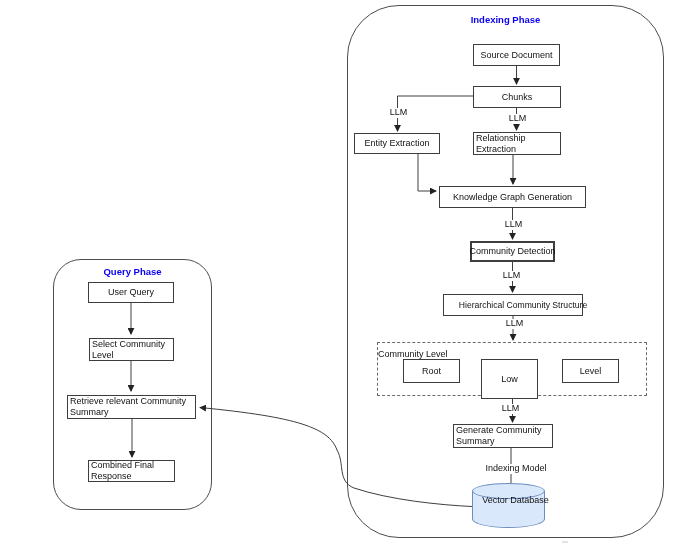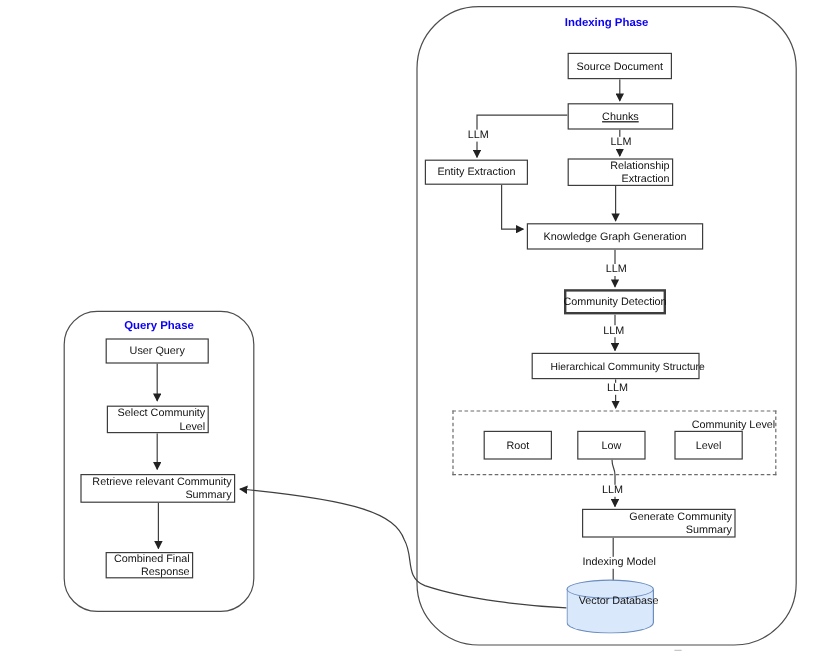--- a/index.html
+++ b/index.html
@@ -8,29 +8,29 @@
     font-family:"Liberation Sans", sans-serif;color:#1a1a1a;
   }
   .container{
     position:absolute;border:1px solid #4d4d4d;background:transparent;box-sizing:border-box;
   }
   .phase-title{
     position:absolute;text-align:center;font-weight:bold;font-size:9.5px;color:#0b00f5;
   }
   .box{
     position:absolute;background:#ffffff;border:1px solid #3d3d3d;box-sizing:border-box;
-    display:flex;align-items:center;justify-content:center;text-align:right;
+    display:flex;align-items:center;justify-content:center;text-align:left;
     font-size:9px;line-height:1.2;color:#111;padding:1px 2px;
   }
   .box.nowrap{white-space:nowrap;padding:1px 0;}
   .dashed-group{
     position:absolute;border:1px dashed #6b6b6b;background:transparent;box-sizing:border-box;
   }
   .group-label{
-    position:absolute;width:100%;top:6px;text-align:right;font-size:9px;color:#111;
+    position:absolute;width:100%;top:6px;text-align:left;font-size:9px;color:#111;
   }
   .edge-label{
     position:absolute;background:#ffffff;font-size:9px;color:#111;text-align:center;
     padding:0 1px;line-height:1.1;
   }
   .cylinder{position:absolute;}
   .cyl-body{
     position:absolute;left:0;top:8px;width:73px;height:37px;background:#dae8fc;
     border:1px solid #6c8ebf;border-top:none;box-sizing:border-box;
     border-radius:0 0 36px 36px / 0 0 9px 9px;
@@ -75,48 +75,48 @@
       <path d="M511,448 L511,484"></path>
       <path d="M472,506.5 C440,505 390,500 354,488 C337,481 345,464 337,450 C329,428 298,417 200,407.5" marker-end="url(#arr)"></path>
       <path d="M131,302 L131,334" marker-end="url(#arr)"></path>
       <path d="M131,361 L131,391" marker-end="url(#arr)"></path>
       <path d="M132,419 L132,457" marker-end="url(#arr)"></path>
       <path d="M562,542 L568,542" stroke="#c8c8c8"></path>
     </g>
   </svg>
 
   <div class="box nowrap" style="left:473px;top:44px;width:87px;height:22px;">Source Document</div>
-  <div class="box nowrap" style="left:473px;top:86px;width:88px;height:22px;text-decoration:underline;">Chunks</div>
+  <div class="box nowrap" style="left:473px;top:86px;width:88px;height:22px;">Chunks</div>
   <div class="box nowrap" style="left:354px;top:133px;width:86px;height:21px;">Entity Extraction</div>
   <div class="box nowrap" style="left:439px;top:186px;width:147px;height:22px;">Knowledge Graph Generation</div>
   <div class="box" style="left:473px;top:132px;width:88px;height:23px;">Relationship Extraction</div>
   <div class="box nowrap" style="left:470px;top:241px;width:85px;height:21px;border-width:2px;">Community Detection</div>
   <div class="box nowrap" style="left:443px;top:294px;width:140px;height:22px;font-size:8.6px;padding-left:20px;">Hierarchical Community Structure</div>
 
   <div class="dashed-group" style="left:377px;top:342px;width:270px;height:54px;">
     <div class="group-label">Community Level</div>
   </div>
   <div class="box nowrap" style="left:403px;top:359px;width:57px;height:24px;">Root</div>
-  <div class="box nowrap" style="left:481px;top:359px;width:57px;height:24px;">Low</div>
+  <div class="box nowrap" style="left:481px;top:359px;width:57px;height:40px;">Low</div>
   <div class="box nowrap" style="left:562px;top:359px;width:57px;height:24px;">Level</div>
 
-  <div class="box" style="left:453px;top:424px;width:128px;height:24px;margin-left:32px;">Generate Community Summary</div>
+  <div class="box" style="left:453px;top:424px;width:100px;height:24px;">Generate Community Summary</div>
 
   <div class="cylinder" style="left:472px;top:483px;width:73px;height:45px;">
     <div class="cyl-body"></div>
     <div class="cyl-top"></div>
     <div class="cyl-label">Vector Database</div>
   </div>
 
   <div class="edge-label" style="left:386px;top:108px;width:23px;">LLM</div>
   <div class="edge-label" style="left:505px;top:114px;width:23px;">LLM</div>
   <div class="edge-label" style="left:501px;top:220px;width:23px;">LLM</div>
   <div class="edge-label" style="left:499px;top:271px;width:23px;">LLM</div>
   <div class="edge-label" style="left:502px;top:319px;width:23px;">LLM</div>
   <div class="edge-label" style="left:498px;top:404px;width:23px;">LLM</div>
   <div class="edge-label" style="left:479px;top:464px;width:72px;">Indexing Model</div>
 
   <div class="box nowrap" style="left:88px;top:282px;width:86px;height:21px;">User Query</div>
   <div class="box" style="left:89px;top:338px;width:85px;height:23px;">Select Community Level</div>
   <div class="box" style="left:67px;top:395px;width:129px;height:24px;">Retrieve  relevant Community Summary</div>
-  <div class="box" style="left:88px;top:460px;width:73px;height:22px;">Combined Final Response</div>
+  <div class="box" style="left:88px;top:460px;width:87px;height:22px;">Combined Final Response</div>
 
 </div>
 
 </body></html>

